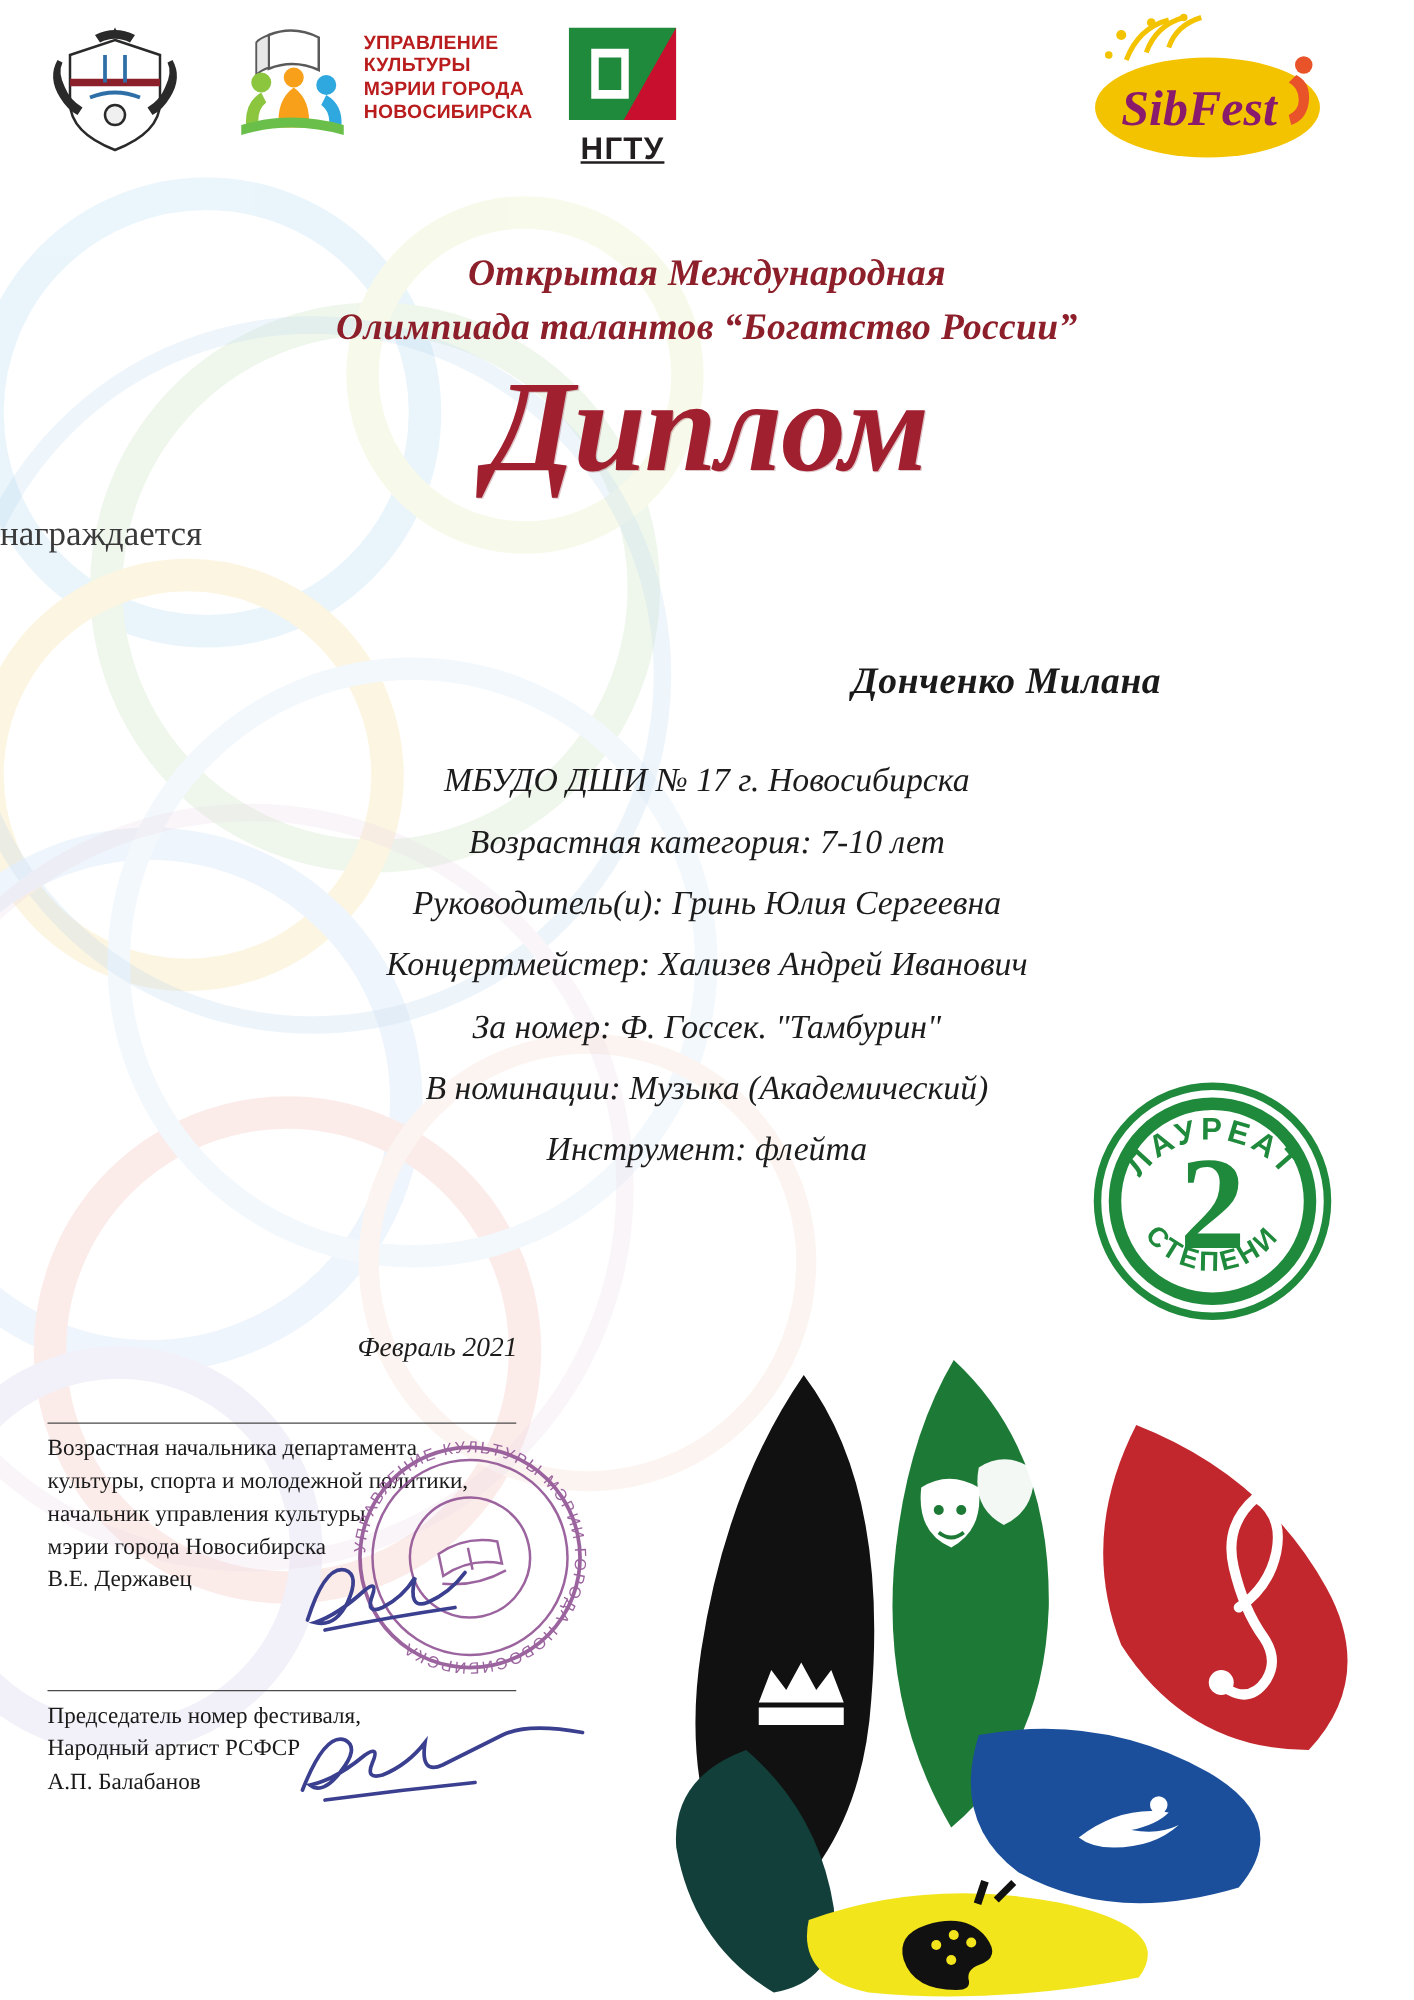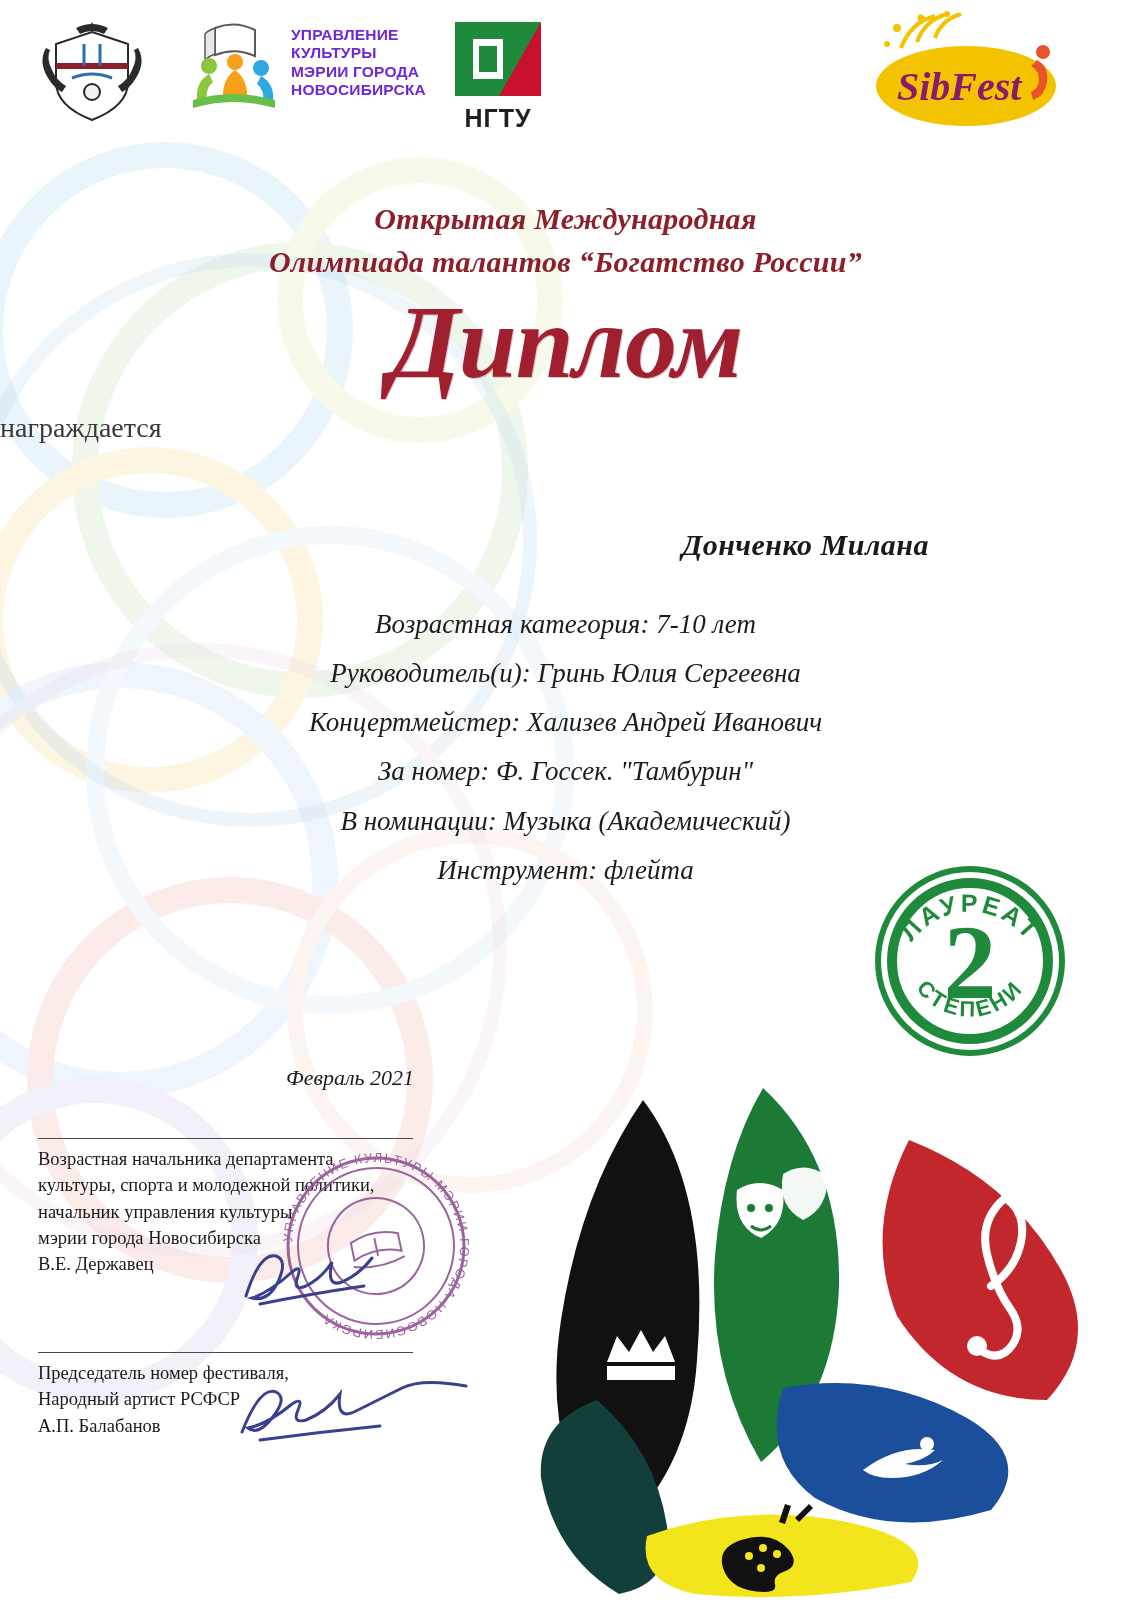--- a/index.html
+++ b/index.html
@@ -35,32 +35,33 @@
   .logo {
     position: absolute;
   }
   .logo-city { left: 32px; top: 18px; }
   .logo-culture { left: 185px; top: 22px; display: flex; align-items: flex-start; gap: 8px; }
   .culture-text {
     font-family: "Liberation Sans", sans-serif;
     font-size: 15.5px;
     font-weight: bold;
     line-height: 1.18;
-    color: #6d28d9;
+    color: #b91c1c;
     letter-spacing: 0.2px;
     padding-top: 4px;
   }
   .logo-ngtu { left: 455px; top: 22px; text-align: center; }
   .ngtu-text {
     font-family: "Liberation Sans", sans-serif;
     font-size: 25px;
     font-weight: bold;
     color: #231f20;
     letter-spacing: 1px;
     margin-top: 4px;
+    text-decoration: underline;
   }
   .logo-sibfest { right: 60px; top: 8px; }
 
   
   .content {
     position: absolute;
     left: 0;
     top: 0;
     width: 1131px;
     z-index: 4;
@@ -353,20 +354,21 @@
     <div>Олимпиада талантов “Богатство России”</div>
   </div>
 
   <div class="diploma-word">Диплом</div>
 
   <div class="awarded">награждается</div>
 
   <div class="recipient">Донченко Милана</div>
 
   <div class="details">
+    <div class="row">МБУДО ДШИ № 17 г. Новосибирска</div>
     <div class="row">Возрастная категория: 7-10 лет</div>
     <div class="row">Руководитель(и): Гринь Юлия Сергеевна</div>
     <div class="row">Концертмейстер: Хализев Андрей Иванович</div>
     <div class="row">За номер: Ф. Госсек. "Тамбурин"</div>
     <div class="row">В номинации: Музыка (Академический)</div>
     <div class="row">Инструмент: флейта</div>
   </div>
 
   <div class="date-line">Февраль 2021</div>
 </div>

